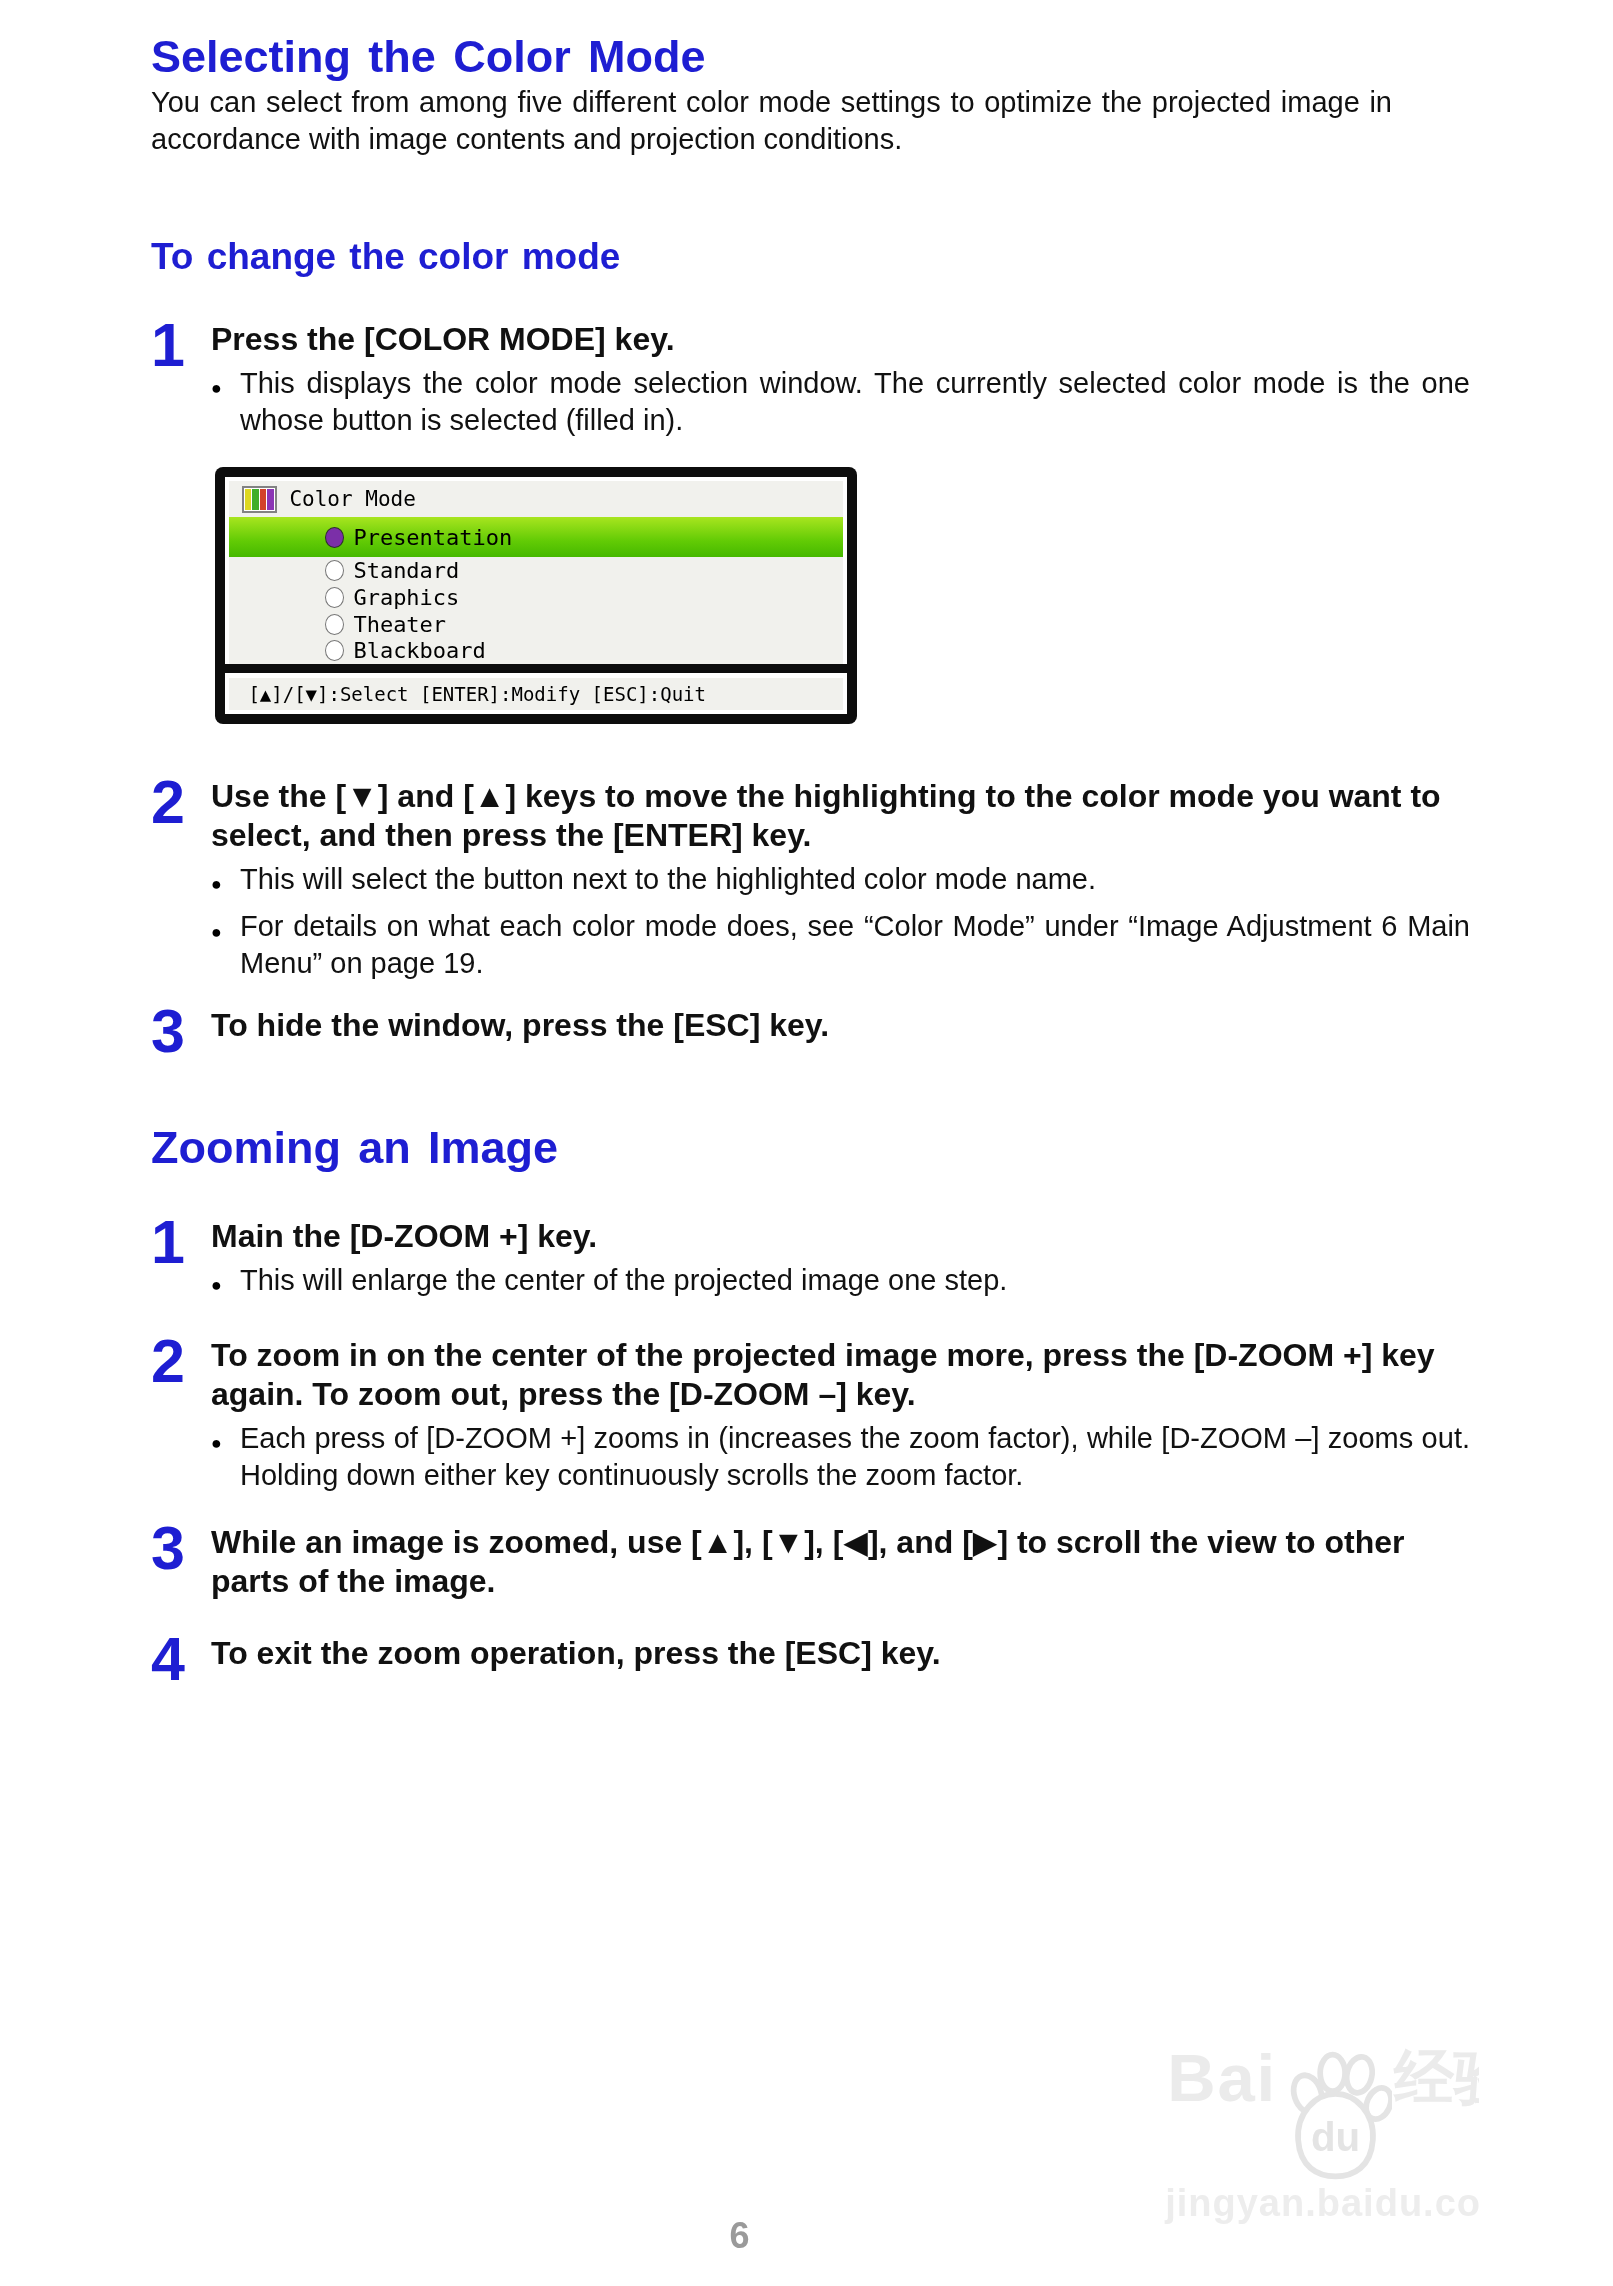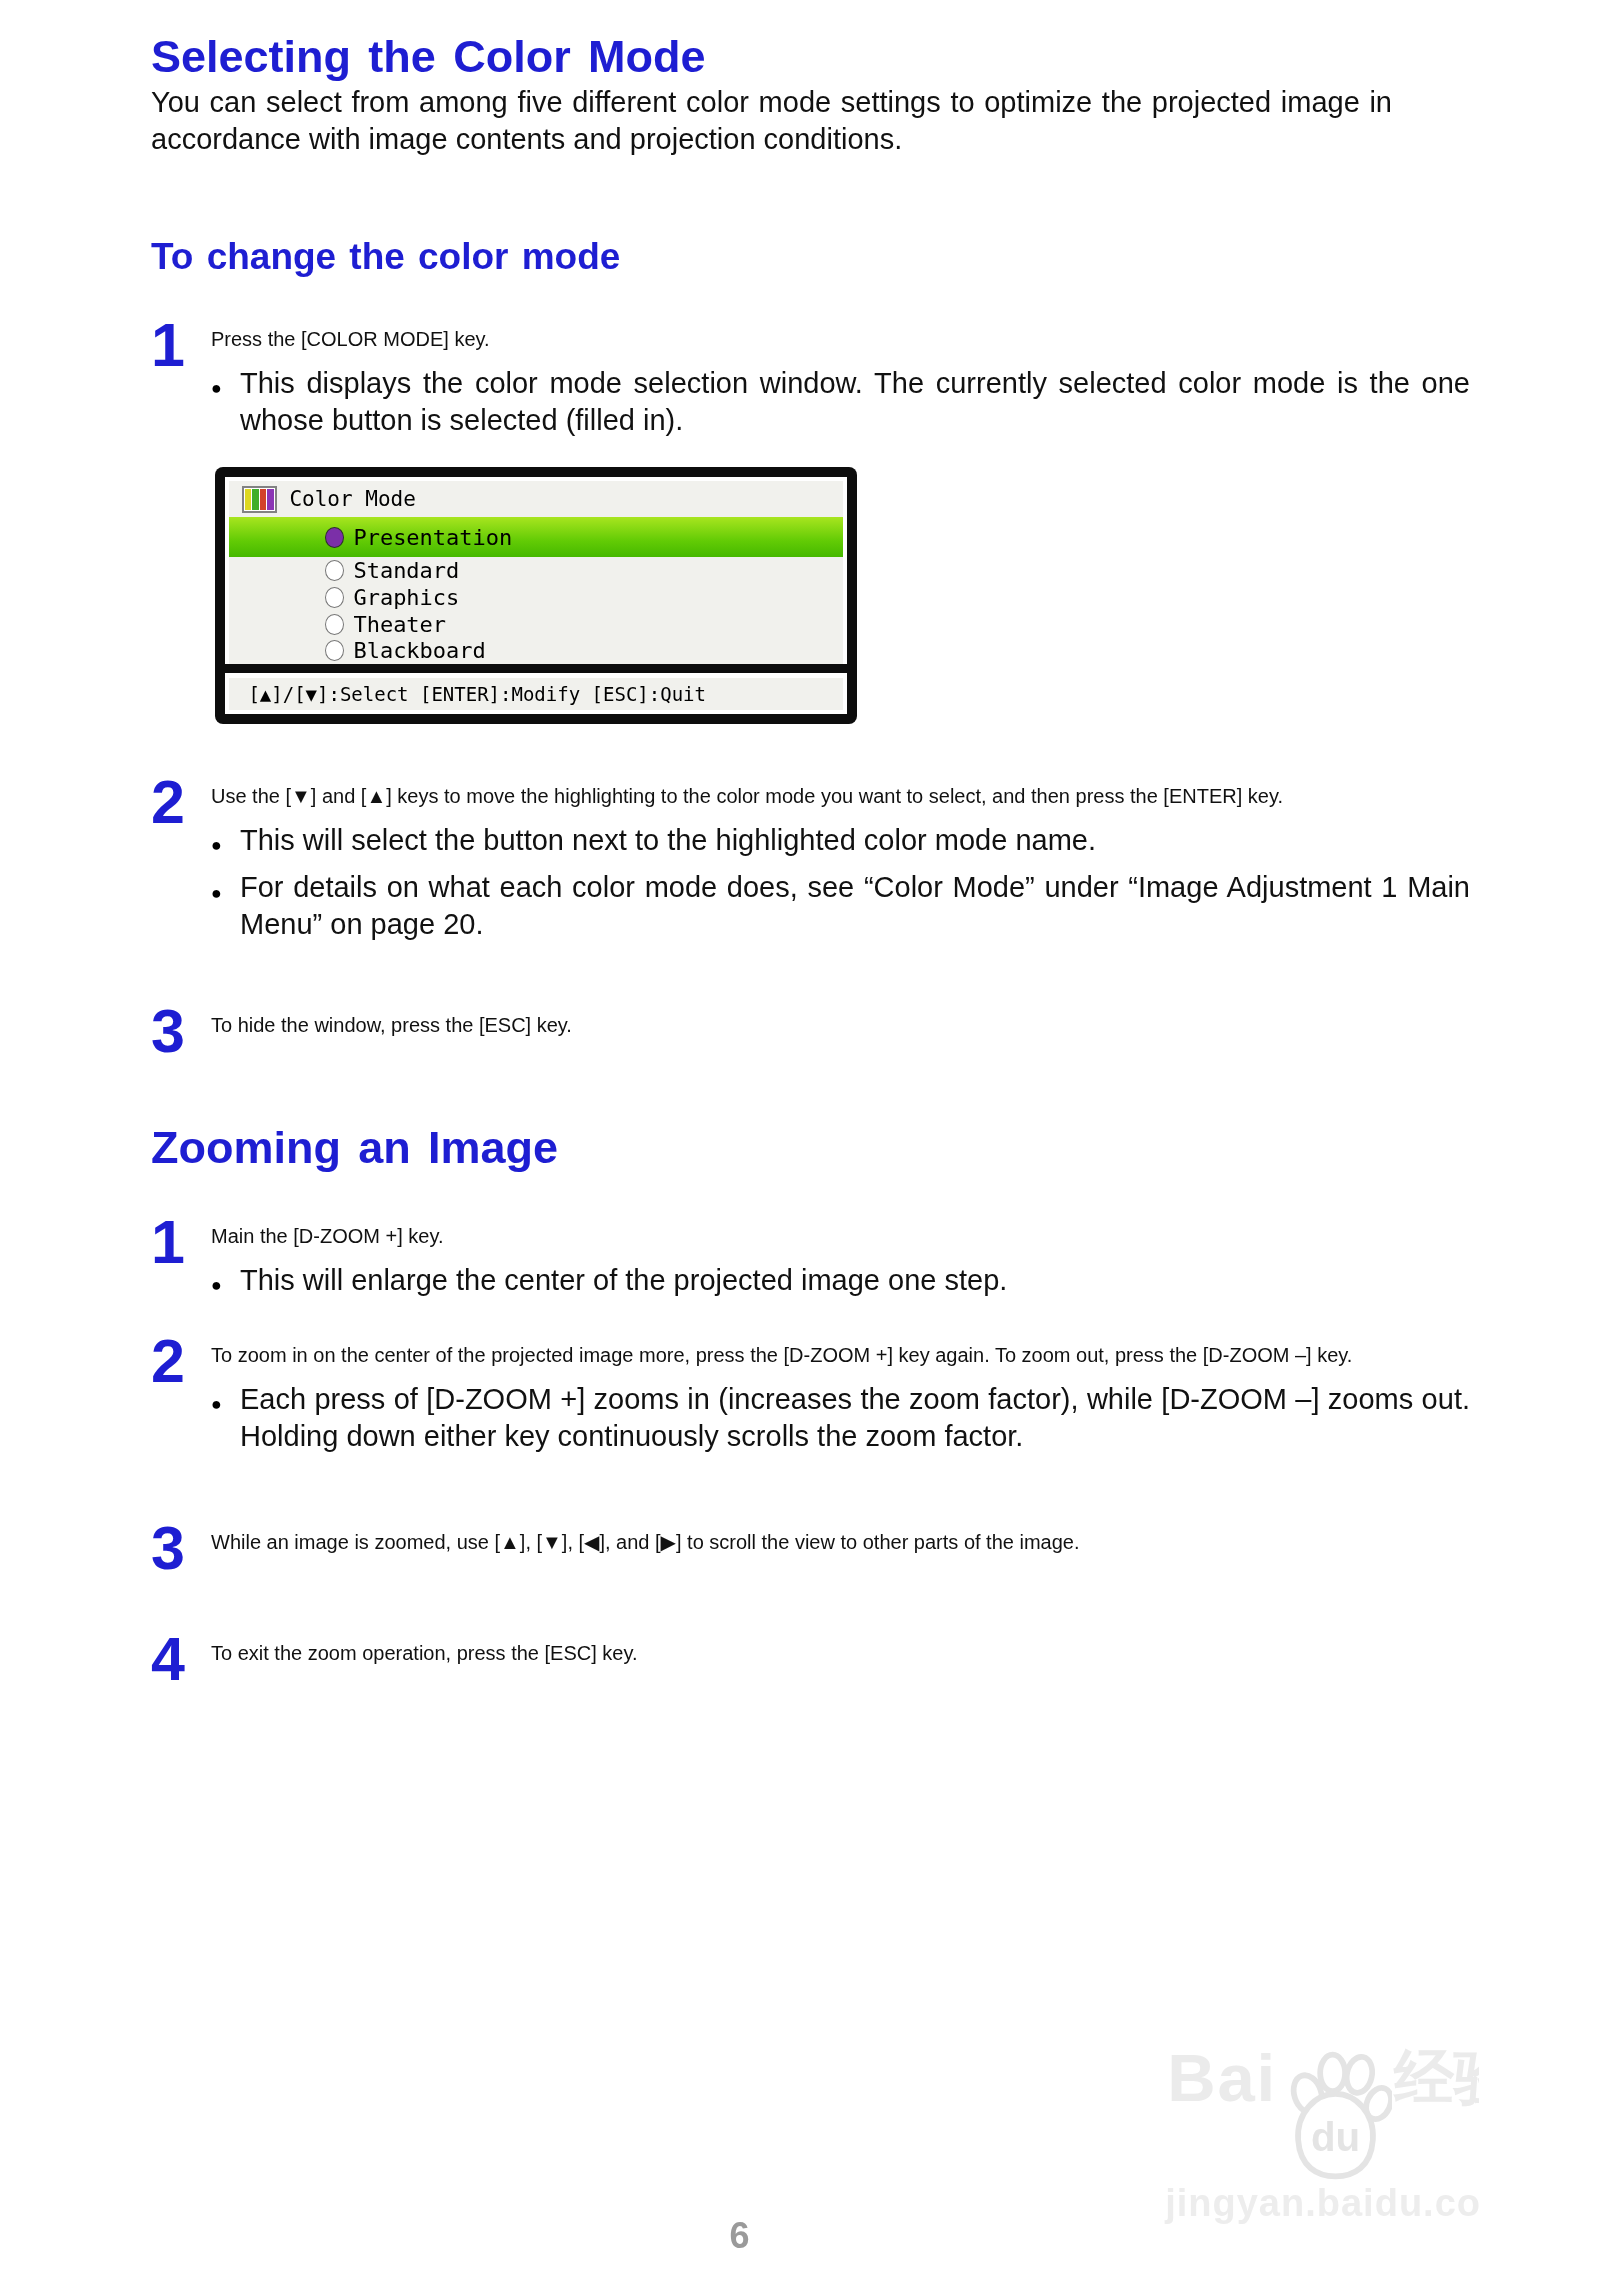--- a/index.html
+++ b/index.html
@@ -40,21 +40,21 @@
   #z1{top:1214px;}
   #z2{top:1333px;}
   #z3{top:1520px;}
   #z4{top:1631px;}
   .step-num{
     flex:0 0 60px;width:60px;
     font-size:61px;line-height:56px;font-weight:bold;color:var(--blue);
   }
   .step-content{flex:1;padding-top:2.9px;}
   .step-heading{
-    font-size:20px;font-weight:normal;line-height:39px;max-width:1278px;
+    font-size:32px;font-weight:bold;line-height:39px;max-width:1278px;
   }
   .bullets{margin-top:5.8px;}
   .bullet{display:flex;font-size:29px;line-height:37px;margin-top:4.8px;}
   .bullet .dot{flex:0 0 29px;font-size:18px;padding-top:5.8px;color:#000;}
   .bullet .btext{max-width:1230px;text-align:justify;}
   
   .cmwindow{
     position:absolute;left:215px;top:467px;width:642px;height:257px;
     background:#0d0d0d;padding:9.6px;box-sizing:border-box;border-radius:8px;
   }
@@ -172,21 +172,21 @@
     <div class="step-num">2</div>
     <div class="step-content">
       <div class="step-heading">Use the [▼] and [▲] keys to move the highlighting to the color mode you want to select, and then press the [ENTER] key.</div>
       <div class="bullets">
         <div class="bullet">
           <span class="dot">●</span>
           <span class="btext">This will select the button next to the highlighted color mode name.</span>
         </div>
         <div class="bullet">
           <span class="dot">●</span>
-          <span class="btext">For details on what each color mode does, see “Color Mode” under “Image Adjustment 1 Main Menu” on page 20.</span>
+          <span class="btext">For details on what each color mode does, see “Color Mode” under “Image Adjustment 6 Main Menu” on page 19.</span>
         </div>
       </div>
     </div>
   </div>
 
   <div class="step" id="s3">
     <div class="step-num">3</div>
     <div class="step-content">
       <div class="step-heading">To hide the window, press the [ESC] key.</div>
     </div>

